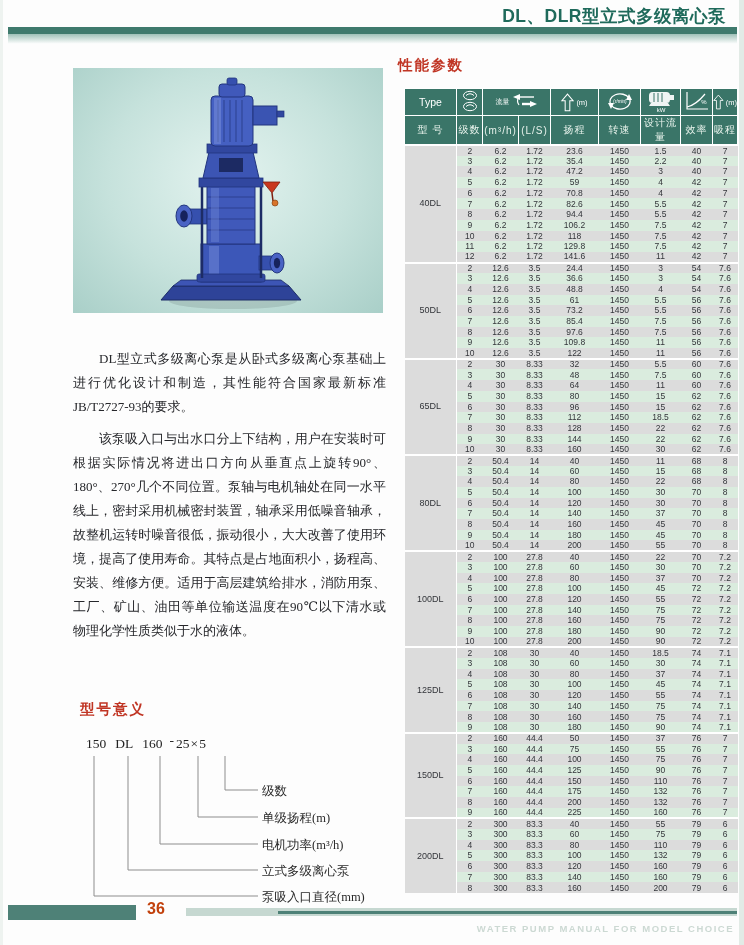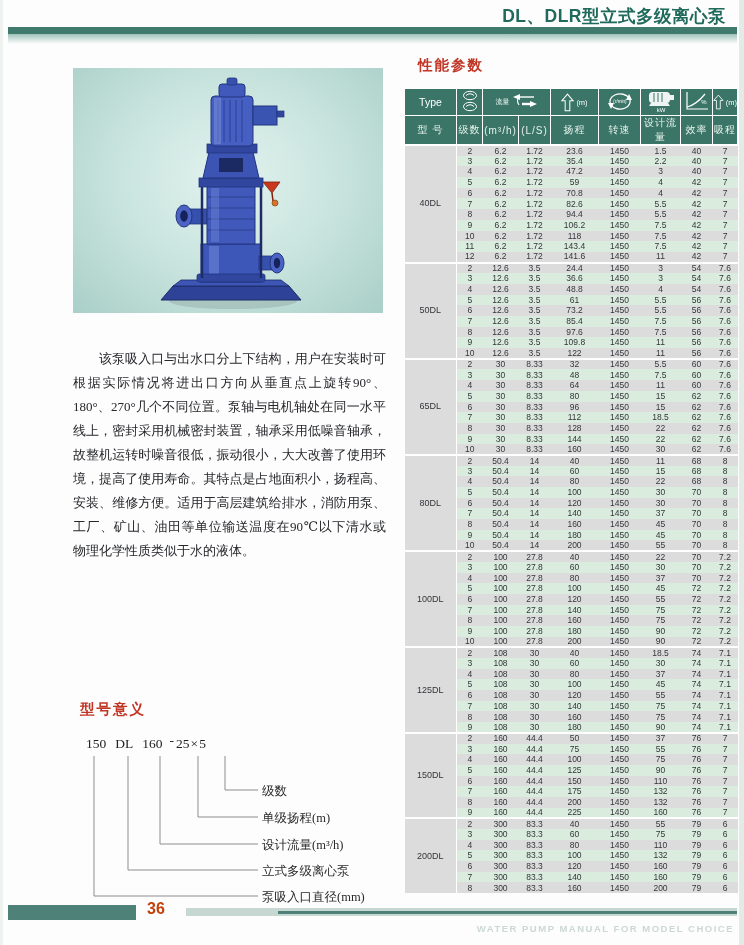--- a/index.html
+++ b/index.html
@@ -50,21 +50,21 @@
   .model-string span { display:inline-block; }
   .mp-150 { margin-right:9px; } .mp-dl { margin-right:9px; } .mp-160 { margin-right:7px; }
   .mp-dash { position:relative; top:-3px; margin-right:2px; } .mp-x { margin:0 1px; }
   .diagram-lines { position:absolute; left:0; top:0; }
   .model-label {
     position:absolute; left:182px; white-space:nowrap;
     font-family:"Liberation Serif","DejaVu Serif",serif; font-size:12.5px; color:#2a2a2a;
   }
 
   
-  .perf-heading { position:absolute; left:418px; top:56px; }
+  .perf-heading { position:absolute; left:398px; top:56px; }
   .perf-wrap { position:absolute; left:404px; top:88px; width:333px; }
   table.perf { border-collapse:collapse; table-layout:fixed; width:333px; }
   table.perf th {
     background:#3a7568; color:#ffffff; border:1px solid #ffffff;
     font-weight:normal; padding:0; overflow:hidden;
   }
   table.perf thead tr.icons th { height:25px; font-size:10.5px;margin-top:23px; }
   table.perf thead tr.units th { height:13px; font-size:10px; color:#e8f3ec; letter-spacing:1px; }
   table.perf td {
     height:10.7px; padding:0; font-size:8.5px; line-height:1;
@@ -147,40 +147,41 @@
       <rect x="141" y="30" width="7" height="46" fill="#8ba0e4" opacity="0.4"></rect>
       <rect x="146" y="16" width="26" height="13" rx="3" fill="#4059ba" stroke="#22357e" stroke-width="1"></rect>
       <rect x="154" y="10" width="10" height="7" rx="2" fill="#3650ae" stroke="#22357e" stroke-width="0.8"></rect>
 
       <rect x="180" y="38" width="24" height="19" fill="#3a54b2" stroke="#22357e" stroke-width="1"></rect>
       <rect x="204" y="43" width="7" height="6" fill="#31479f" stroke="#22357e" stroke-width="0.7"></rect>
     </svg>
   </div>
 
   <div class="overview">
+    <p>DL型立式多级离心泵是从卧式多级离心泵基础上进行优化设计和制造，其性能符合国家最新标准JB/T2727-93的要求。</p>
     <p>该泵吸入口与出水口分上下结构，用户在安装时可根据实际情况将进出口方向从垂直点上旋转90°、180°、270°几个不同位置。泵轴与电机轴处在同一水平线上，密封采用机械密封装置，轴承采用低噪音轴承，故整机运转时噪音很低，振动很小，大大改善了使用环境，提高了使用寿命。其特点是占地面积小，扬程高、安装、维修方便。适用于高层建筑给排水，消防用泵、工厂、矿山、油田等单位输送温度在90℃以下清水或物理化学性质类似于水的液体。</p>
   </div>
 
   <div class="model-section">
     <div class="section-heading">型号意义</div>
     <div class="model-string">
       <span class="mp-150">150</span><span class="mp-dl">DL</span><span class="mp-160">160</span><span class="mp-dash">-</span><span>25</span><span class="mp-x">×</span><span>5</span>
     </div>
     <svg class="diagram-lines" width="313" height="205" viewBox="0 0 313 205">
       <g stroke="#8d8d8d" stroke-width="1" fill="none">
         <path d="M145 56 V90  H178"></path>
         <path d="M118 56 V117 H178"></path>
         <path d="M80  56 V144 H178"></path>
         <path d="M48  56 V170 H178"></path>
         <path d="M14  56 V196 H178"></path>
       </g>
     </svg>
     <div class="model-label" style="top:83px">级数</div>
     <div class="model-label" style="top:110px">单级扬程(m)</div>
-    <div class="model-label" style="top:137px">设计流量(m³/h)</div>
+    <div class="model-label" style="top:137px">电机功率(m³/h)</div>
     <div class="model-label" style="top:163px">立式多级离心泵</div>
     <div class="model-label" style="top:189px">泵吸入口直径(mm)</div>
   </div>
 
   <div class="perf-heading section-heading">性能参数</div>
 
   <div class="perf-wrap">
     <table class="perf" id="perf-table">
       <colgroup>
         <col style="width:52px">
@@ -363,21 +364,21 @@
             <td>118</td>
             <td>1450</td>
             <td>7.5</td>
             <td>42</td>
             <td>7</td>
           </tr>
           <tr>
             <td>11</td>
             <td>6.2</td>
             <td>1.72</td>
-            <td>143.4</td>
+            <td>129.8</td>
             <td>1450</td>
             <td>7.5</td>
             <td>42</td>
             <td>7</td>
           </tr>
           <tr>
             <td>12</td>
             <td>6.2</td>
             <td>1.72</td>
             <td>141.6</td>

